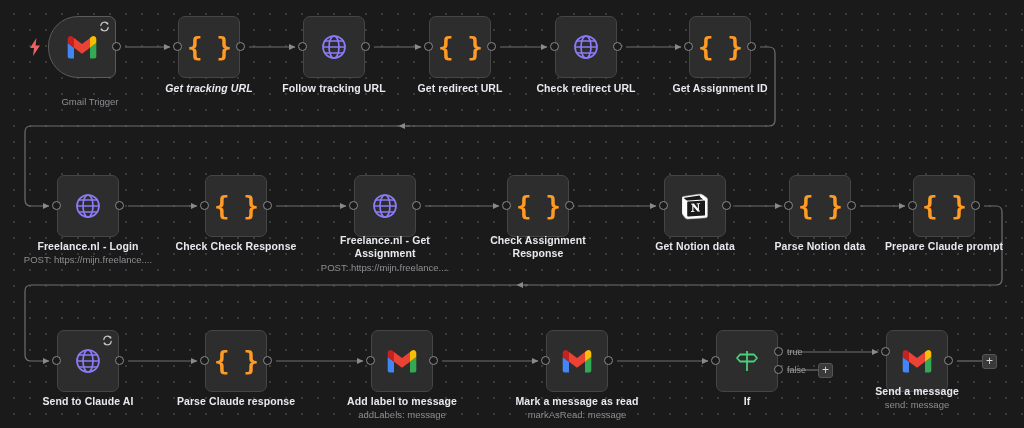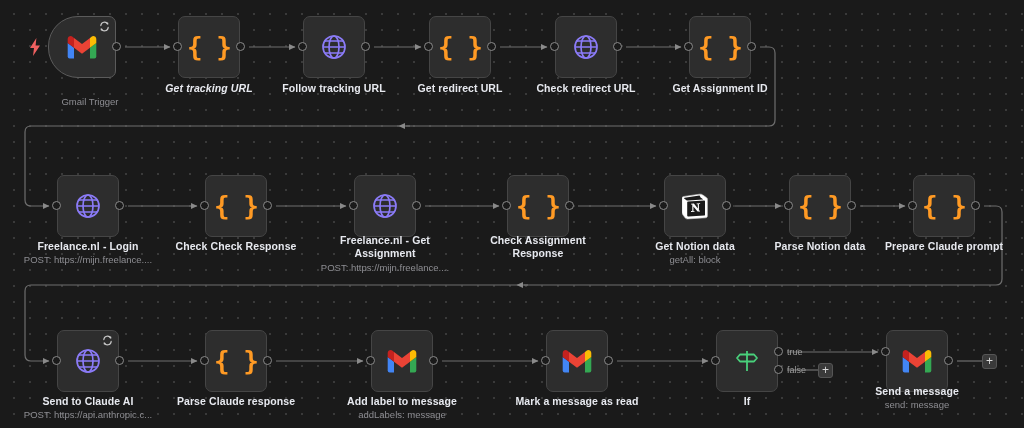--- a/index.html
+++ b/index.html
@@ -277,21 +277,20 @@
         <path d="M2.2,3.4 L17.5,1.2 C19.2,1.0 20,1.4 21.3,2.3 L24.3,4.5 C25.1,5.1 25.4,5.3 25.4,6.0 L25.4,22.8 C25.4,24.0 25.0,24.7 23.5,24.8 L6,25.9 C4.6,26.0 3.9,25.8 3.1,24.8 L1.0,22.0 C0.2,20.9 0,20.1 0,19.1 L0,5.2 C0,4.2 0.5,3.5 2.2,3.4 z" fill="#ffffff" stroke="#cccccc" stroke-width="0.6"></path>
         <path d="M17.5,2.6 L2.6,4.7 C1.9,4.8 1.7,5.2 2.2,5.6 L4.4,7.2 C4.9,7.5 5.5,7.6 6.4,7.5 L20.8,6.6 C21.3,6.5 21.1,6.2 20.7,5.9 L18.6,4.4 C18.2,4.1 17.8,2.6 17.5,2.6 z" fill="#1a1a1a"></path>
         <path d="M5.2,9.3 L5.2,22.5 C5.2,23.2 5.6,23.5 6.4,23.4 L22.1,22.5 C22.9,22.5 23.0,22.0 23.0,21.4 L23.0,8.3 C23.0,7.7 22.8,7.4 22.2,7.4 L6.1,8.4 C5.5,8.5 5.2,8.8 5.2,9.3 z" fill="#1a1a1a"></path>
         <path d="M9.0,10.7 L9.0,11.6 L10.3,11.5 L10.3,18.0 L9.0,18.1 L9.0,19.0 L12.5,18.8 L12.5,18.0 L11.4,18.0 L11.4,13.4 L15.6,18.6 L18.0,18.5 L18.0,17.6 L16.9,17.7 L16.9,11.1 L18.1,11.0 L18.1,10.2 L14.6,10.4 L14.6,11.3 L15.8,11.2 L15.8,15.4 L11.9,10.6 z" fill="#ffffff"></path>
       </svg>
     </span>
   </div>
   <div class="port" style="left:659px; top:201px;"></div>
   <div class="port" style="left:722px; top:201px;"></div>
   <div class="caption" style="left:615px; top:240px; width:160px;">Get Notion data</div>
-  <div class="subcaption" style="left:615px; top:254px; width:160px;">getAll: block</div>
 
   <div class="node" style="left:789px; top:175px;">
     <span class="brace glyph">{&nbsp;}</span>
   </div>
   <div class="port" style="left:784px; top:201px;"></div>
   <div class="port" style="left:847px; top:201px;"></div>
   <div class="caption" style="left:740px; top:240px; width:160px;">Parse Notion data</div>
 
   <div class="node" style="left:913px; top:175px;">
     <span class="brace glyph">{&nbsp;}</span>
@@ -312,21 +311,20 @@
       <svg width="26" height="26" viewBox="0 0 26 26" fill="none" stroke="#8b7bf7" stroke-width="1.7">
         <circle cx="13" cy="13" r="11"></circle>
           <ellipse cx="13" cy="13" rx="5" ry="11"></ellipse>
           <path d="M2,13 L24,13 M4,7 L22,7 M4,19 L22,19"></path>
       </svg>
     </span>
   </div>
   <div class="port" style="left:52px; top:356px;"></div>
   <div class="port" style="left:115px; top:356px;"></div>
   <div class="caption" style="left:8px; top:395px; width:160px;">Send to Claude AI</div>
-  <div class="subcaption" style="left:8px; top:409px; width:160px;">POST: https://api.anthropic.c...</div>
 
   <div class="node" style="left:205px; top:330px;">
     <span class="brace glyph">{&nbsp;}</span>
   </div>
   <div class="port" style="left:200px; top:356px;"></div>
   <div class="port" style="left:263px; top:356px;"></div>
   <div class="caption" style="left:156px; top:395px; width:160px;">Parse Claude response</div>
 
   <div class="node" style="left:371px; top:330px;">
     <span class="glyph">
@@ -351,20 +349,21 @@
         <path d="M23,22.4 L27.4,22.4 A1.9,1.9 0 0 0 29.3,20.5 L29.3,7 L23,11.7 z" fill="#34a853"></path>
         <path d="M23,2.1 L23,11.7 L29.3,7 L29.3,3.1 C29.3,0.6 26.4,-0.8 24.5,0.7 z" fill="#fbbc04"></path>
         <path d="M7,11.7 L7,2.1 L15,8.1 L23,2.1 L23,11.7 L15,17.7 z" fill="#ea4335"></path>
         <path d="M0.7,3.1 L0.7,7 L7,11.7 L7,2.1 L5.5,0.7 C3.6,-0.8 0.7,0.6 0.7,3.1 z" fill="#c5221f"></path>
       </svg>
     </span>
   </div>
   <div class="port" style="left:541px; top:356px;"></div>
   <div class="port" style="left:604px; top:356px;"></div>
   <div class="caption" style="left:497px; top:395px; width:160px;">Mark a message as read</div>
+  <div class="subcaption" style="left:497px; top:409px; width:160px;">markAsRead: message</div>
 
   <div class="node" style="left:716px; top:330px;">
     <span class="glyph">
       <svg width="26" height="26" viewBox="0 0 26 26" fill="none" stroke="#49d07b" stroke-width="1.8" stroke-linejoin="round">
         <path d="M13,3 L13,23"></path>
         <path d="M13,6.5 L6,6.5 L3,10 L6,13.5 L13,13.5"></path>
         <path d="M13,6.5 L20,6.5 L23,10 L20,13.5 L13,13.5"></path>
       </svg>
     </span>
   </div>

